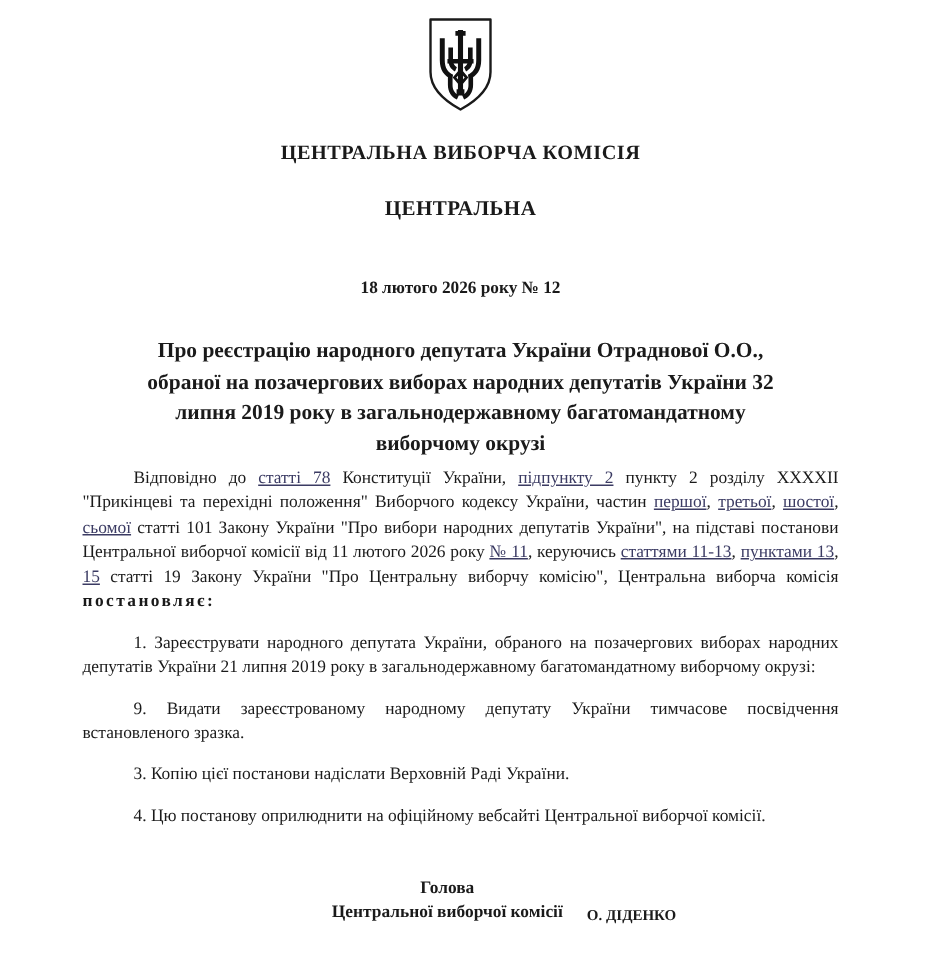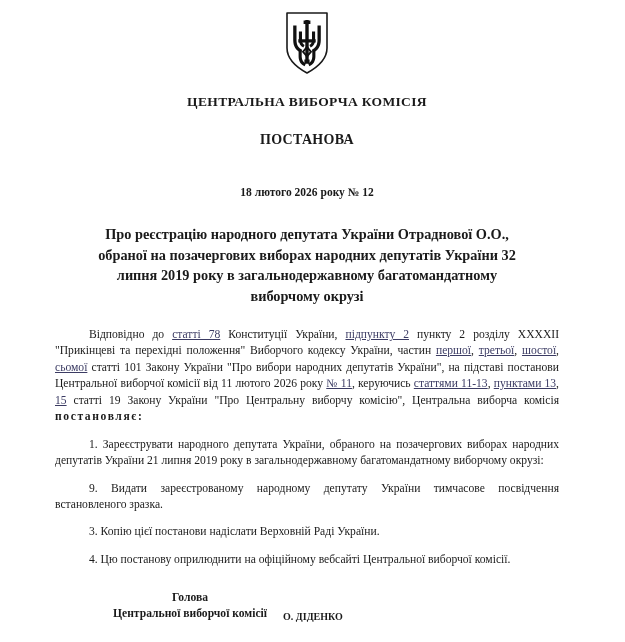--- a/index.html
+++ b/index.html
@@ -58,21 +58,21 @@
   .doc-title {
     text-align: center;
     font-weight: bold;
     font-size: 14.3px;
     line-height: 1.45;
     margin-top: 26px;
     padding: 0 28px;
   }
 
   
-  .body-block { margin-top: 20px; }
+  .body-block { margin-top: 4px; }
 
   p.para {
     margin: 0;
     font-size: 11.6px;
     line-height: 1.42;
     text-align: justify;
     text-indent: 34px;
     text-justify: inter-word;
   }
   p.para + p.para { margin-top: 11px; }
@@ -84,24 +84,24 @@
     cursor: pointer;
   }
 
   .spaced-bold {
     font-weight: bold;
     letter-spacing: 1.6px;
   }
 
   
   .signature {
-    margin-top: 22px;
+    margin-top: 32px;
     display: flex;
     align-items: flex-end;
-    justify-content: flex-start;
+    justify-content: center;
     gap: 16px;
   }
   .sig-left {
     font-weight: bold;
     font-size: 11.6px;
     line-height: 1.35;
     text-align: center;
     flex: 0 0 auto;
     padding-left: 58px;
   }
@@ -141,21 +141,21 @@
 
         <path d="M13.6 38.2 h3.1 v6.6 c0 3.4 1.8 5.6 4.2 6.7 l-1.3 2.8 c-3.6-1.6-6-4.9-6-9.8 z"></path>
         <path d="M27.3 38.2 h3.1 v6.3 c0 4.9-2.4 8.2-6 9.8 l-1.3-2.8 c2.4-1.1 4.2-3.3 4.2-6.7 z"></path>
 
         <path d="M19.4 47.5 h5.2 v4.2 h-5.2 z"></path>
       </g>
     </svg>
   </div>
 
   <div class="org-title">ЦЕНТРАЛЬНА ВИБОРЧА КОМІСІЯ</div>
-  <div class="doc-type">ПОСТАНОВА</div>
+  <div class="doc-type">ЦЕНТРАЛЬНА</div>
   <div class="doc-date">18 лютого 2026 року № 12</div>
   <div class="doc-title">Про реєстрацію народного депутата України Отраднової О.О., обраної на позачергових виборах народних депутатів України 32 липня 2019 року в загальнодержавному багатомандатному виборчому окрузі</div>
 
   <div class="body-block">
 
     <p class="para"><span>Відповідно до </span><a class="doc-link">статті 78</a><span> Конституції України, </span><a class="doc-link">підпункту 2</a><span> пункту 2 розділу XXXXII "Прикінцеві та перехідні положення" Виборчого кодексу України, частин </span><a class="doc-link">першої</a><span>, </span><a class="doc-link">третьої</a><span>, </span><a class="doc-link">шостої</a><span>, </span><a class="doc-link">сьомої</a><span> статті 101 Закону України "Про вибори народних депутатів України", на підставі постанови Центральної виборчої комісії від 11 лютого 2026 року </span><a class="doc-link">№ 11</a><span>, керуючись </span><a class="doc-link">статтями 11-13</a><span>, </span><a class="doc-link">пунктами 13</a><span>, </span><a class="doc-link">15</a><span> статті 19 Закону України "Про Центральну виборчу комісію", Центральна виборча комісія </span><span class="spaced-bold">постановляє:</span></p>
 
     <p class="para">1. Зареєструвати народного депутата України, обраного на позачергових виборах народних депутатів України 21 липня 2019 року в загальнодержавному багатомандатному виборчому окрузі:</p>
 
 

